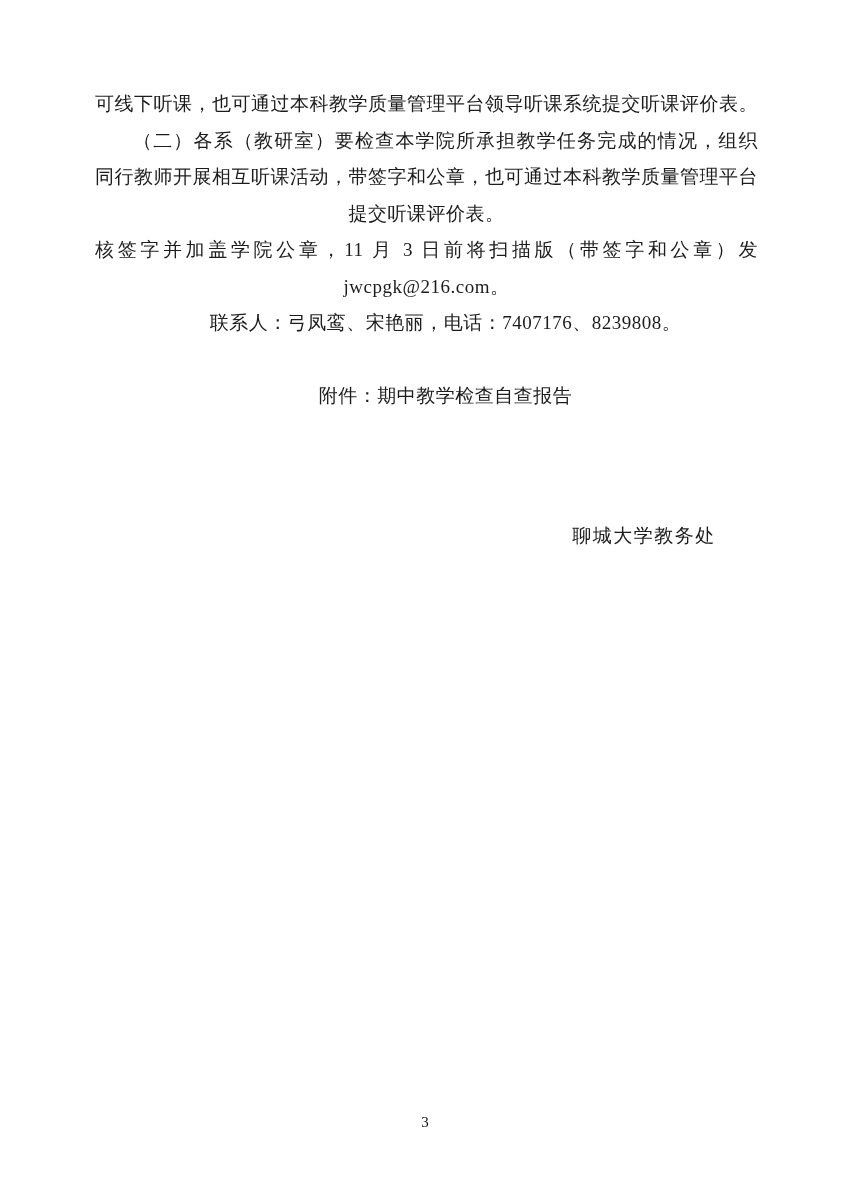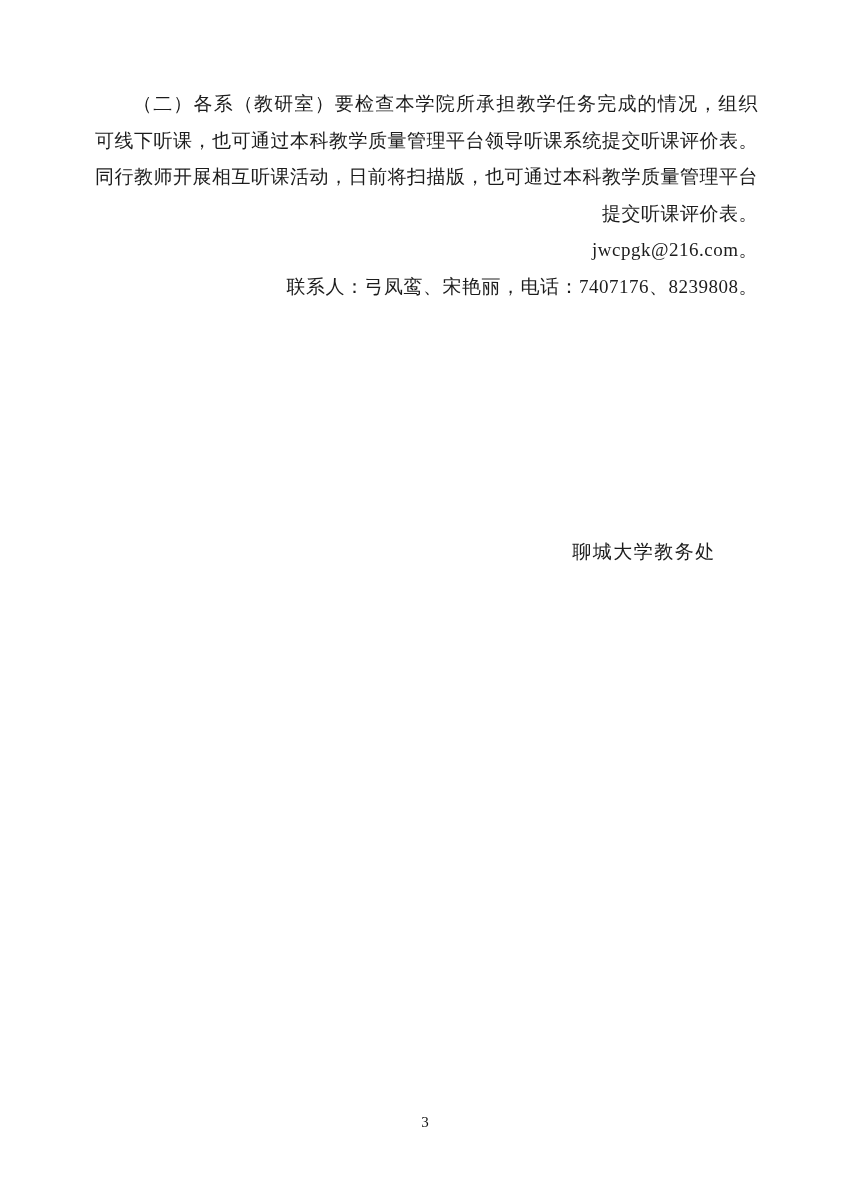--- a/index.html
+++ b/index.html
@@ -21,21 +21,21 @@
     left: 95px;
     top: 86px;
     width: 663px;
     font-size: 19px;
     line-height: 36.5px;
     letter-spacing: 0.5px;
   }
   .line {
     margin: 0;
     padding: 0;
-    text-align: right;
+    text-align: center;
     white-space: normal;
   }
   .justify {
     text-align: justify;
     text-align-last: justify;
   }
   .indent {
     text-indent: 2em;
   }
   .blank {
@@ -44,48 +44,50 @@
   .signature-block {
     position: absolute;
     left: 530px;
     top: 517px;
     width: 228px;
     text-align: center;
     font-size: 19px;
     line-height: 37px;
   }
   .sig-line {
-    margin: 16px;
+    margin: 0;
     padding: 0;
     letter-spacing: 1.5px;
   }
   .page-footer {
     position: absolute;
     top: 1112px;
     left: 0;
     width: 850px;
     text-align: center;
     font-size: 15px;
     line-height: 20px;
     color: #111111;
   }
 </style>
 </head>
 <body>
 
 <div class="page">
 
   <div class="doc-body">
+    <p class="line justify">可线下听课，也可通过本科教学质量管理平台领导听课系统提交听课评价表。</p>
     <p class="line justify indent">（二）各系（教研室）要检查本学院所承担教学任务完成的情况，组织</p>
-    <p class="line justify">可线下听课，也可通过本科教学质量管理平台领导听课系统提交听课评价表。</p>
-    <p class="line justify">同行教师开展相互听课活动，日前将扫描版，也可通过本科教学质量管理平台</p>
+    <p class="line justify">同行教师开展相互听课活动，带签字和公章，也可通过本科教学质量管理平台</p>
     <p class="line">提交听课评价表。</p>
+    <p class="line justify">核签字并加盖学院公章，11 月 3 日前将扫描版（带签字和公章）发</p>
     <p class="line">jwcpgk@216.com。</p>
     <p class="line indent">联系人：弓凤鸾、宋艳丽，电话：7407176、8239808。</p>
     <p class="line blank"></p>
+    <p class="line indent">附件：期中教学检查自查报告</p>
   </div>
 
   <div class="signature-block">
     <p class="sig-line">聊城大学教务处</p>
   </div>
 
   <div class="page-footer">3</div>
 
 </div>
 

